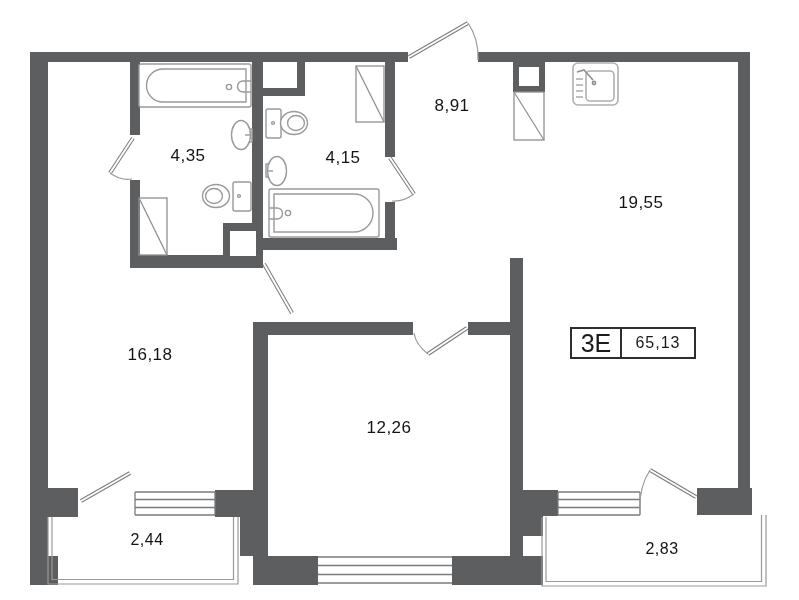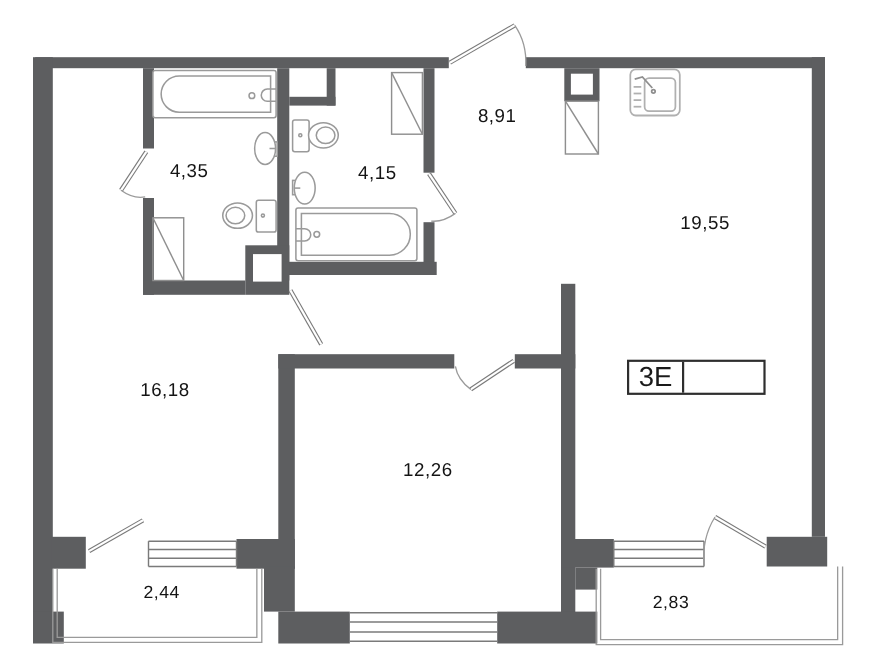--- a/index.html
+++ b/index.html
@@ -179,26 +179,27 @@
       <rect x="586" y="71" width="28" height="30" rx="4"></rect>
       <line x1="576" y1="79" x2="583" y2="79"></line>
         <line x1="576" y1="85" x2="583" y2="85"></line>
       <line x1="576" y1="91" x2="583" y2="91"></line>
         <line x1="576" y1="97" x2="583" y2="97"></line>
       <path d="M593,80 L584,70 L577,72" stroke="#8f8f8f"></path>
       <circle cx="594" cy="83" r="1.6" stroke="#8f8f8f"></circle>
     </g>
   </svg>
 
-  <div class="room-label" style="left:172px;top:156px">4,35</div>
+  <div class="room-label" style="left:188px;top:156px">4,35</div>
   <div class="room-label" style="left:343px;top:158px">4,15</div>
   <div class="room-label" style="left:452px;top:106px">8,91</div>
   <div class="room-label" style="left:641px;top:203px">19,55</div>
   <div class="room-label" style="left:150px;top:355px">16,18</div>
   <div class="room-label" style="left:389px;top:428px">12,26</div>
   <div class="room-label balcony-label" style="left:147px;top:540px">2,44</div>
-  <div class="room-label balcony-label" style="left:610px;top:549px">2,83</div>
+  <div class="room-label balcony-label" style="left:662px;top:549px">2,83</div>
 
   <div id="infobox">
     <div class="cell-type">3Е</div>
+    <div class="cell-area">65,13</div>
   </div>
 
 </div>
 
 </body></html>

